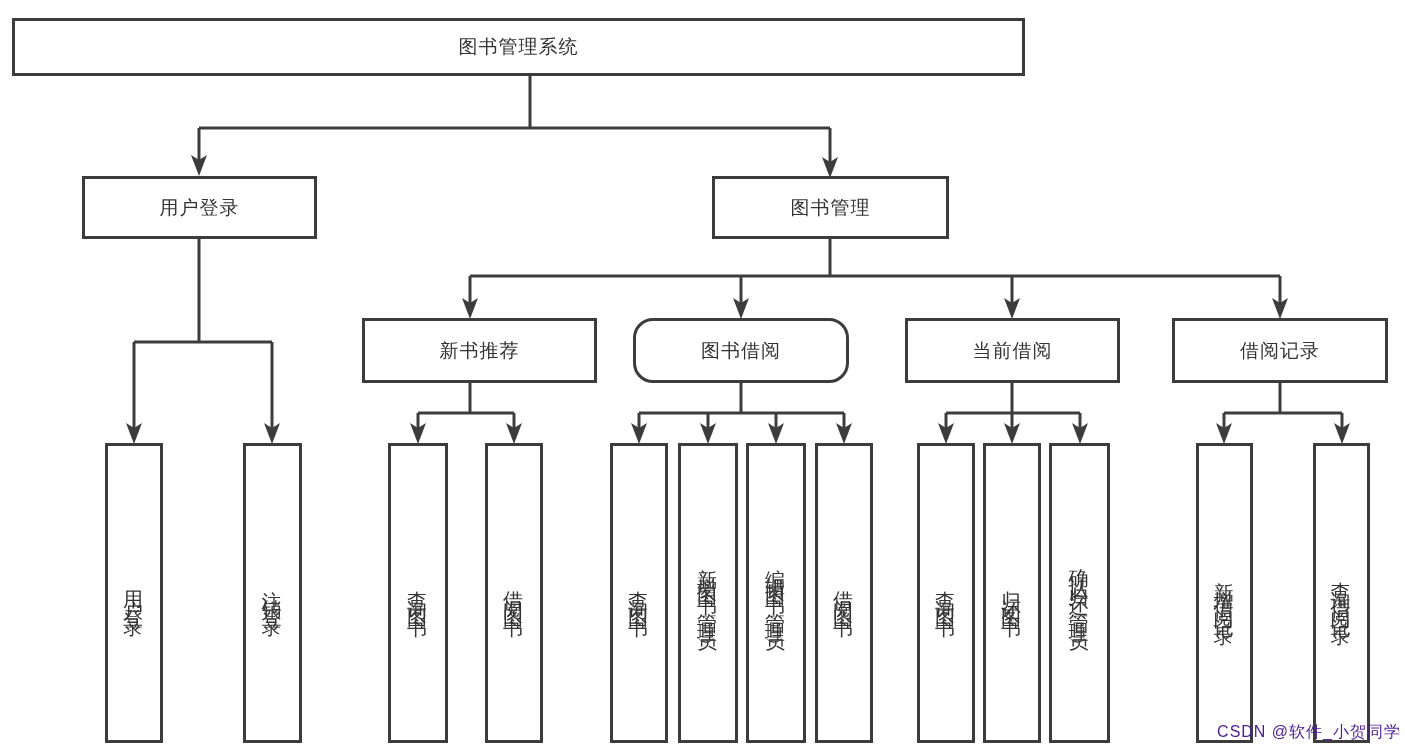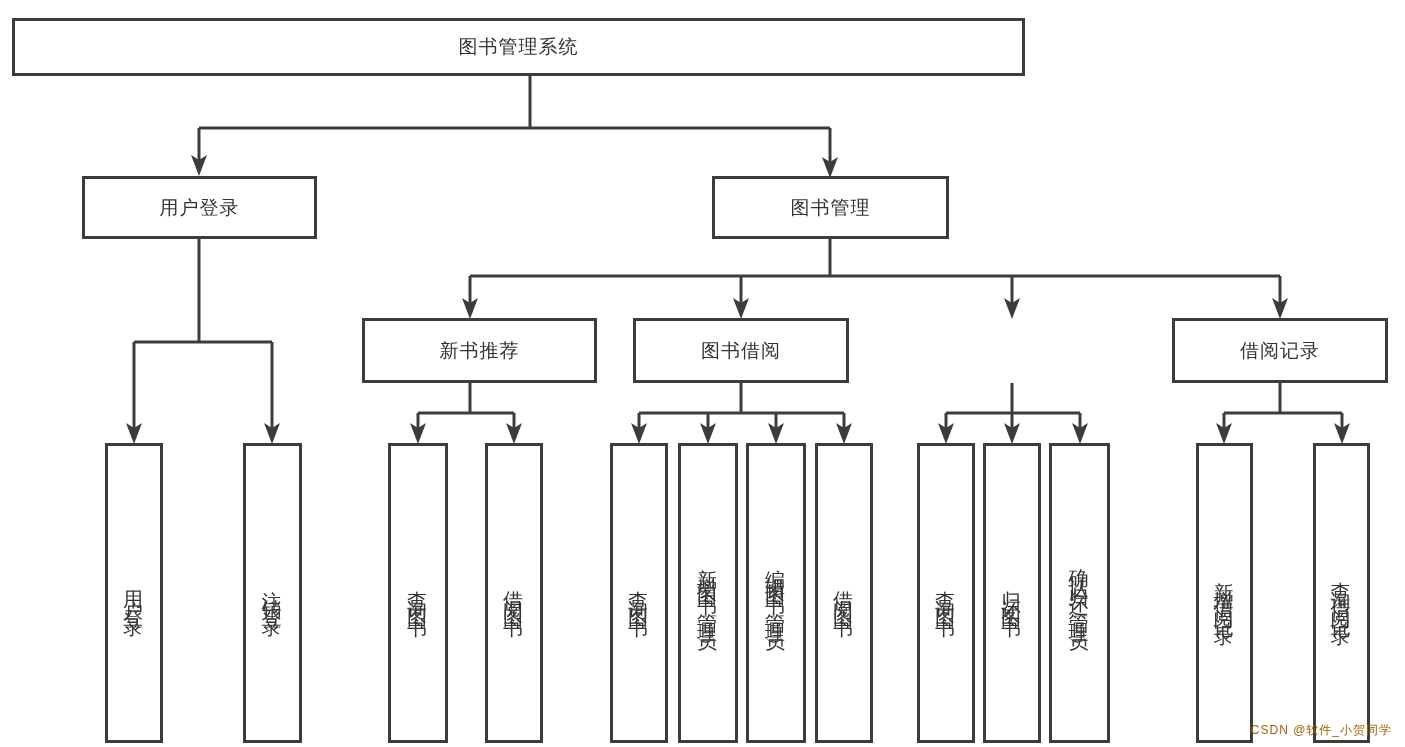--- a/index.html
+++ b/index.html
@@ -54,24 +54,24 @@
   }
   .vlbl {
     writing-mode: vertical-rl;
     text-orientation: mixed;
     font-size: 20px;
     letter-spacing: 9px;
     white-space: nowrap;
   }
   .watermark {
     position: absolute;
-    right: 13px;
+    right: 4px;
     top: 716px;
-    font-size: 12px;
-    color: #a16207;
+    font-size: 16px;
+    color: #4c1d95;
     letter-spacing: 1px;
     z-index: 5;
   }
 </style>
 </head>
 <body>
 
 <div class="canvas">
 
   <svg class="wires" viewBox="0 0 1405 747">
@@ -150,22 +150,25 @@
   <div class="hbox" style="left:82px; top:170px; width:235px; height:63px;">
     <span>用户登录</span>
   </div>
   <div class="hbox" style="left:712px; top:170px; width:237px; height:63px;justify-content:center;">
     <span>图书管理</span>
   </div>
 
   <div class="hbox" style="left:362px; top:312px; width:235px; height:65px;">
     <span>新书推荐</span>
   </div>
-  <div class="hbox" style="left:633px; top:312px; width:216px; height:65px;">
+  <div class="hbox" style="left:633px; top:312px; width:216px; height:65px;border-radius:20px;">
     <span>图书借阅</span>
+  </div>
+  <div class="hbox" style="left:905px; top:312px; width:215px; height:65px;">
+    <span>当前借阅</span>
   </div>
   <div class="hbox" style="left:1172px; top:312px; width:216px; height:65px;">
     <span>借阅记录</span>
   </div>
 
   <div class="vbox" style="left:105px; top:437px; width:58px; height:300px;">
     <span class="vlbl">用户登录</span>
   </div>
   <div class="vbox" style="left:243px; top:437px; width:59px; height:300px;">
     <span class="vlbl">注销登录</span>

